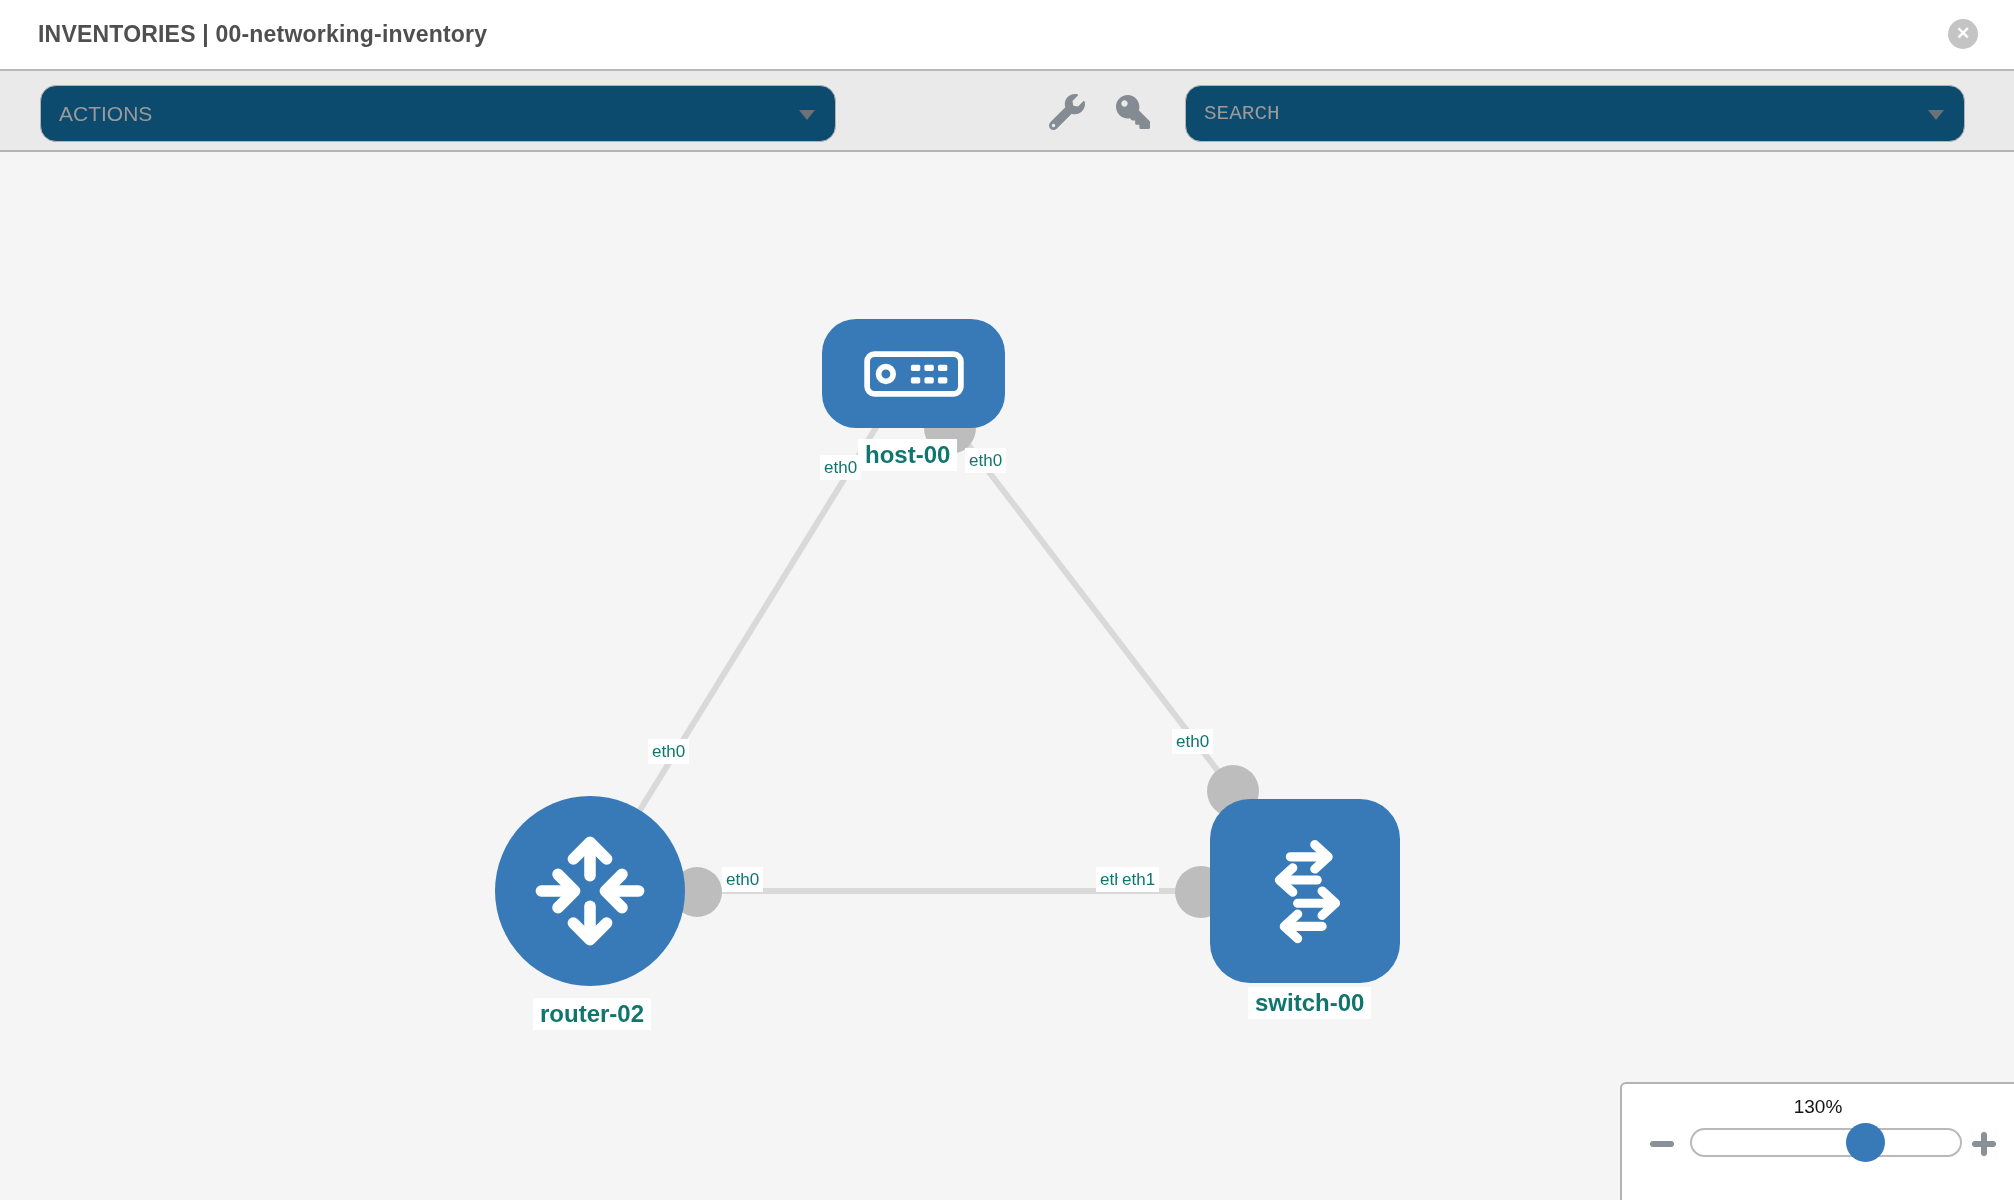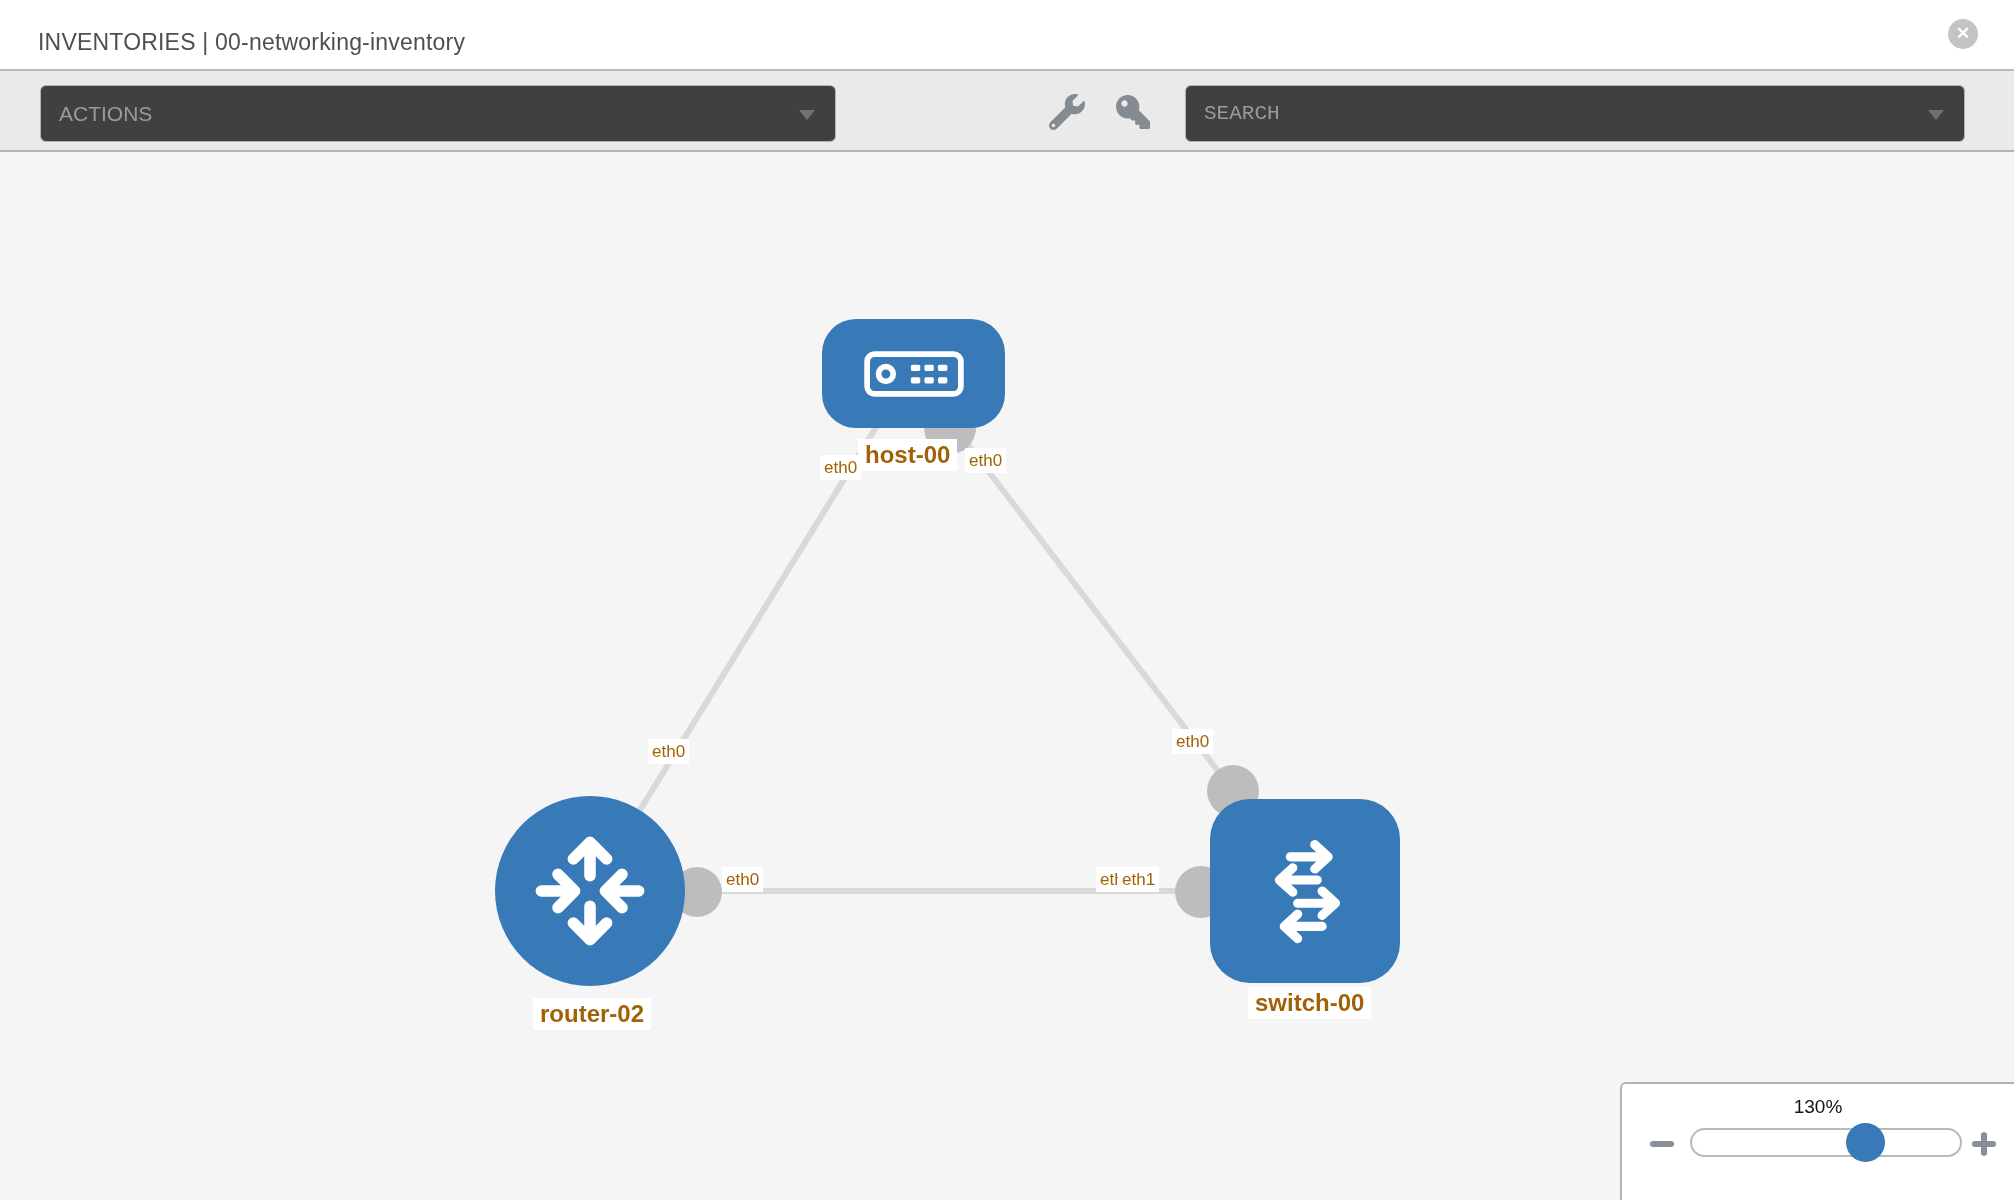--- a/index.html
+++ b/index.html
@@ -6,56 +6,56 @@
   .app{
     position:relative;width:2014px;height:1200px;overflow:hidden;
     font-family:"Liberation Sans",sans-serif;background:#f5f5f5;
   }
   
   .hdr{
     position:absolute;left:0;top:0;width:2014px;height:71px;background:#ffffff;
     border-bottom:2px solid #b9b9b9;box-sizing:border-box;
   }
   .hdr-title{
-    position:absolute;left:38px;top:8px;height:69px;line-height:69px;
-    font-size:23px;font-weight:400;color:#4f4f4f;letter-spacing:.2px;
+    position:absolute;left:38px;top:0;height:69px;line-height:69px;
+    font-size:23px;font-weight:700;color:#4f4f4f;letter-spacing:.2px;
   }
   .close-btn{
     position:absolute;left:1948px;top:19px;width:30px;height:30px;border-radius:50%;
     background:#c4c4c4;color:#fff;font-size:17px;font-weight:700;
     text-align:center;line-height:30px;cursor:pointer;user-select:none;
   }
   
   .tbar{
     position:absolute;left:0;top:71px;width:2014px;height:81px;background:#eaeaea;
     border-bottom:2px solid #b3b3b3;box-sizing:border-box;
   }
   .select{
-    position:absolute;top:14px;height:57px;background:#404040;border:1px solid #b3b3b3;
-    border-radius:6px;box-sizing:border-box;cursor:pointer;
+    position:absolute;top:14px;height:57px;background:#0c4a6e;border:1px solid #b3b3b3;
+    border-radius:16px;box-sizing:border-box;cursor:pointer;
   }
   .select .lbl{
     position:absolute;left:18px;top:0;line-height:55px;font-size:21px;color:#9a9a9a;
   }
   .caret{
     position:absolute;right:20px;top:24px;width:0;height:0;
     border-left:8px solid transparent;border-right:8px solid transparent;
     border-top:10px solid #6d7277;
   }
   .tool-btn{position:absolute;top:20px;width:42px;height:42px;cursor:pointer;
     display:flex;align-items:center;justify-content:center;}
   
   .canvas{position:absolute;left:0;top:153px;width:2014px;height:1047px;background:#f5f5f5;}
   .links-svg{position:absolute;left:0;top:0;}
   .node{position:absolute;background:#377ab7;display:flex;align-items:center;justify-content:center;cursor:pointer;}
   .node-host{left:822px;top:166px;width:183px;height:109px;border-radius:34px;}
   .node-router{left:495px;top:643px;width:190px;height:190px;border-radius:50%;}
   .node-switch{left:1210px;top:646px;width:190px;height:184px;border-radius:40px;}
   .glabel{
-    position:absolute;background:#ffffff;color:#a16207;white-space:nowrap;line-height:1.25;
+    position:absolute;background:#ffffff;color:#0f766e;white-space:nowrap;line-height:1.25;
   }
   .eth{font-size:17px;padding:2px 4px;}
   .nodename{font-size:24px;padding:1px 7px;font-weight:bold;}
   
   .zoom-panel{
     position:absolute;left:1620px;top:929px;width:394px;height:118px;background:#fff;
     border-top:2px solid #b3b3b3;border-left:2px solid #b3b3b3;border-top-left-radius:6px;
     box-sizing:border-box;
   }
   .zoom-level{margin-top:12px;text-align:center;font-size:19px;color:#141414;}

